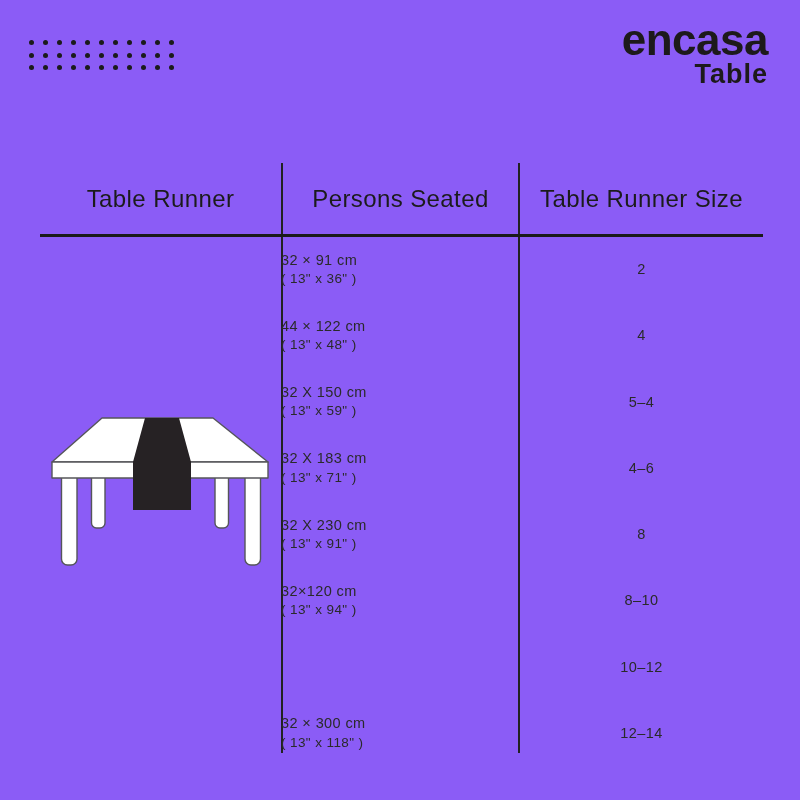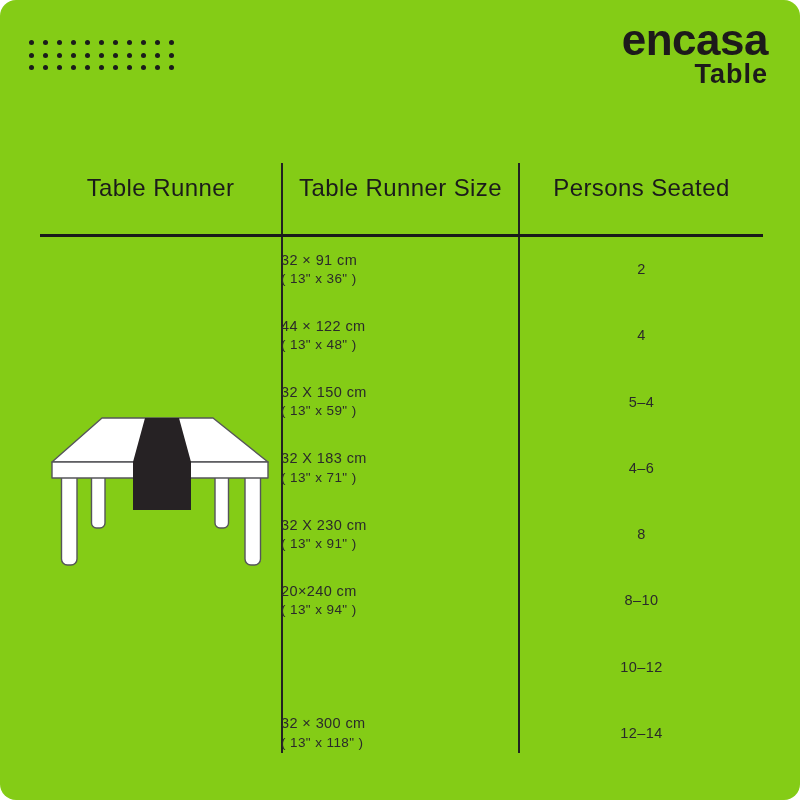--- a/index.html
+++ b/index.html
@@ -1,38 +1,38 @@
 <!DOCTYPE html>
 <html><head>
 <meta charset="utf-8">
 <style>
   html,body{margin:0;padding:0;background:#ffffff;}
   .canvas{
-    position:relative;width:800px;height:800px;background:#84cc16;overflow:hidden;
-    font-family:"Liberation Sans",sans-serif;color:#222222;border-radius:16px;
+    position:relative;width:800px;height:800px;background:#8b5cf6;overflow:hidden;
+    font-family:"Liberation Sans",sans-serif;color:#222222;
   }
   
   .dots{
     position:absolute;left:29px;top:40px;
     display:grid;grid-template-columns:repeat(11,5px);grid-template-rows:repeat(3,5px);
     column-gap:9px;row-gap:7.5px;
   }
   .dot{width:5px;height:5px;border-radius:50%;background:#1b1b1b;}
   
   .logo{position:absolute;top:18px;right:32px;text-align:right;color:#1d1a1b;line-height:1;}
   .logo-name{display:block;font-size:44px;font-weight:bold;letter-spacing:-0.5px;}
   .logo-tagline{display:block;font-size:27px;font-weight:bold;letter-spacing:1px;margin-top:-1px;}
   
   .vline{position:absolute;top:163px;height:590px;width:2px;background:#222222;}
   .vline-left{left:281px;}
   .vline-right{left:518px;}
   .hline{position:absolute;top:234px;left:40px;width:723px;height:3px;background:#1a1a1a;}
   
   .headers{
-    position:absolute;top:152px;left:0;width:636px;height:71px;
+    position:absolute;top:163px;left:0;width:636px;height:71px;
     display:grid;grid-template-columns:281px 239px 243px 37px;
   }
   .th{
     display:flex;align-items:center;justify-content:center;
     font-size:24px;color:#1b1b1b;letter-spacing:0.4px;font-weight:500;
   }
   .th-first{padding-left:40px;}
   
   .rows{
     position:absolute;top:236px;left:0;width:800px;height:530px;
@@ -93,22 +93,22 @@
     <span class="logo-name">encasa</span>
     <span class="logo-tagline">Table</span>
   </div>
 
   <div class="vline vline-left"></div>
   <div class="vline vline-right"></div>
   <div class="hline"></div>
 
   <div class="headers">
     <div class="th th-first">Table Runner</div>
+    <div class="th">Persons Seated</div>
     <div class="th">Table Runner Size</div>
-    <div class="th">Persons Seated</div>
     <div></div>
   </div>
 
   <svg class="illus" viewBox="0 0 235 172" xmlns="http://www.w3.org/2000/svg">
 
     <rect class="line-art" x="21.5" y="60" width="15.5" height="101" rx="6"></rect>
     <rect class="line-art" x="51.5" y="60" width="13.5" height="64" rx="5"></rect>
     <rect class="line-art" x="175" y="60" width="13.5" height="64" rx="5"></rect>
     <rect class="line-art" x="205" y="60" width="15.5" height="101" rx="6"></rect>
 
@@ -149,21 +149,21 @@
     </div>
     <div class="row">
       <div class="size-cell">
         <div class="size-cm">32 X 230 cm</div>
         <div class="size-in">( 13" x 91" )</div>
       </div>
       <div class="persons-cell">8</div>
     </div>
     <div class="row">
       <div class="size-cell">
-        <div class="size-cm">20×240 cm</div>
+        <div class="size-cm">32×120 cm</div>
         <div class="size-in">( 13" x 94" )</div>
       </div>
       <div class="persons-cell">8–10</div>
     </div>
     <div class="row">
       <div class="persons-cell">10–12</div>
     </div>
     <div class="row">
       <div class="size-cell">
         <div class="size-cm">32 × 300 cm</div>

